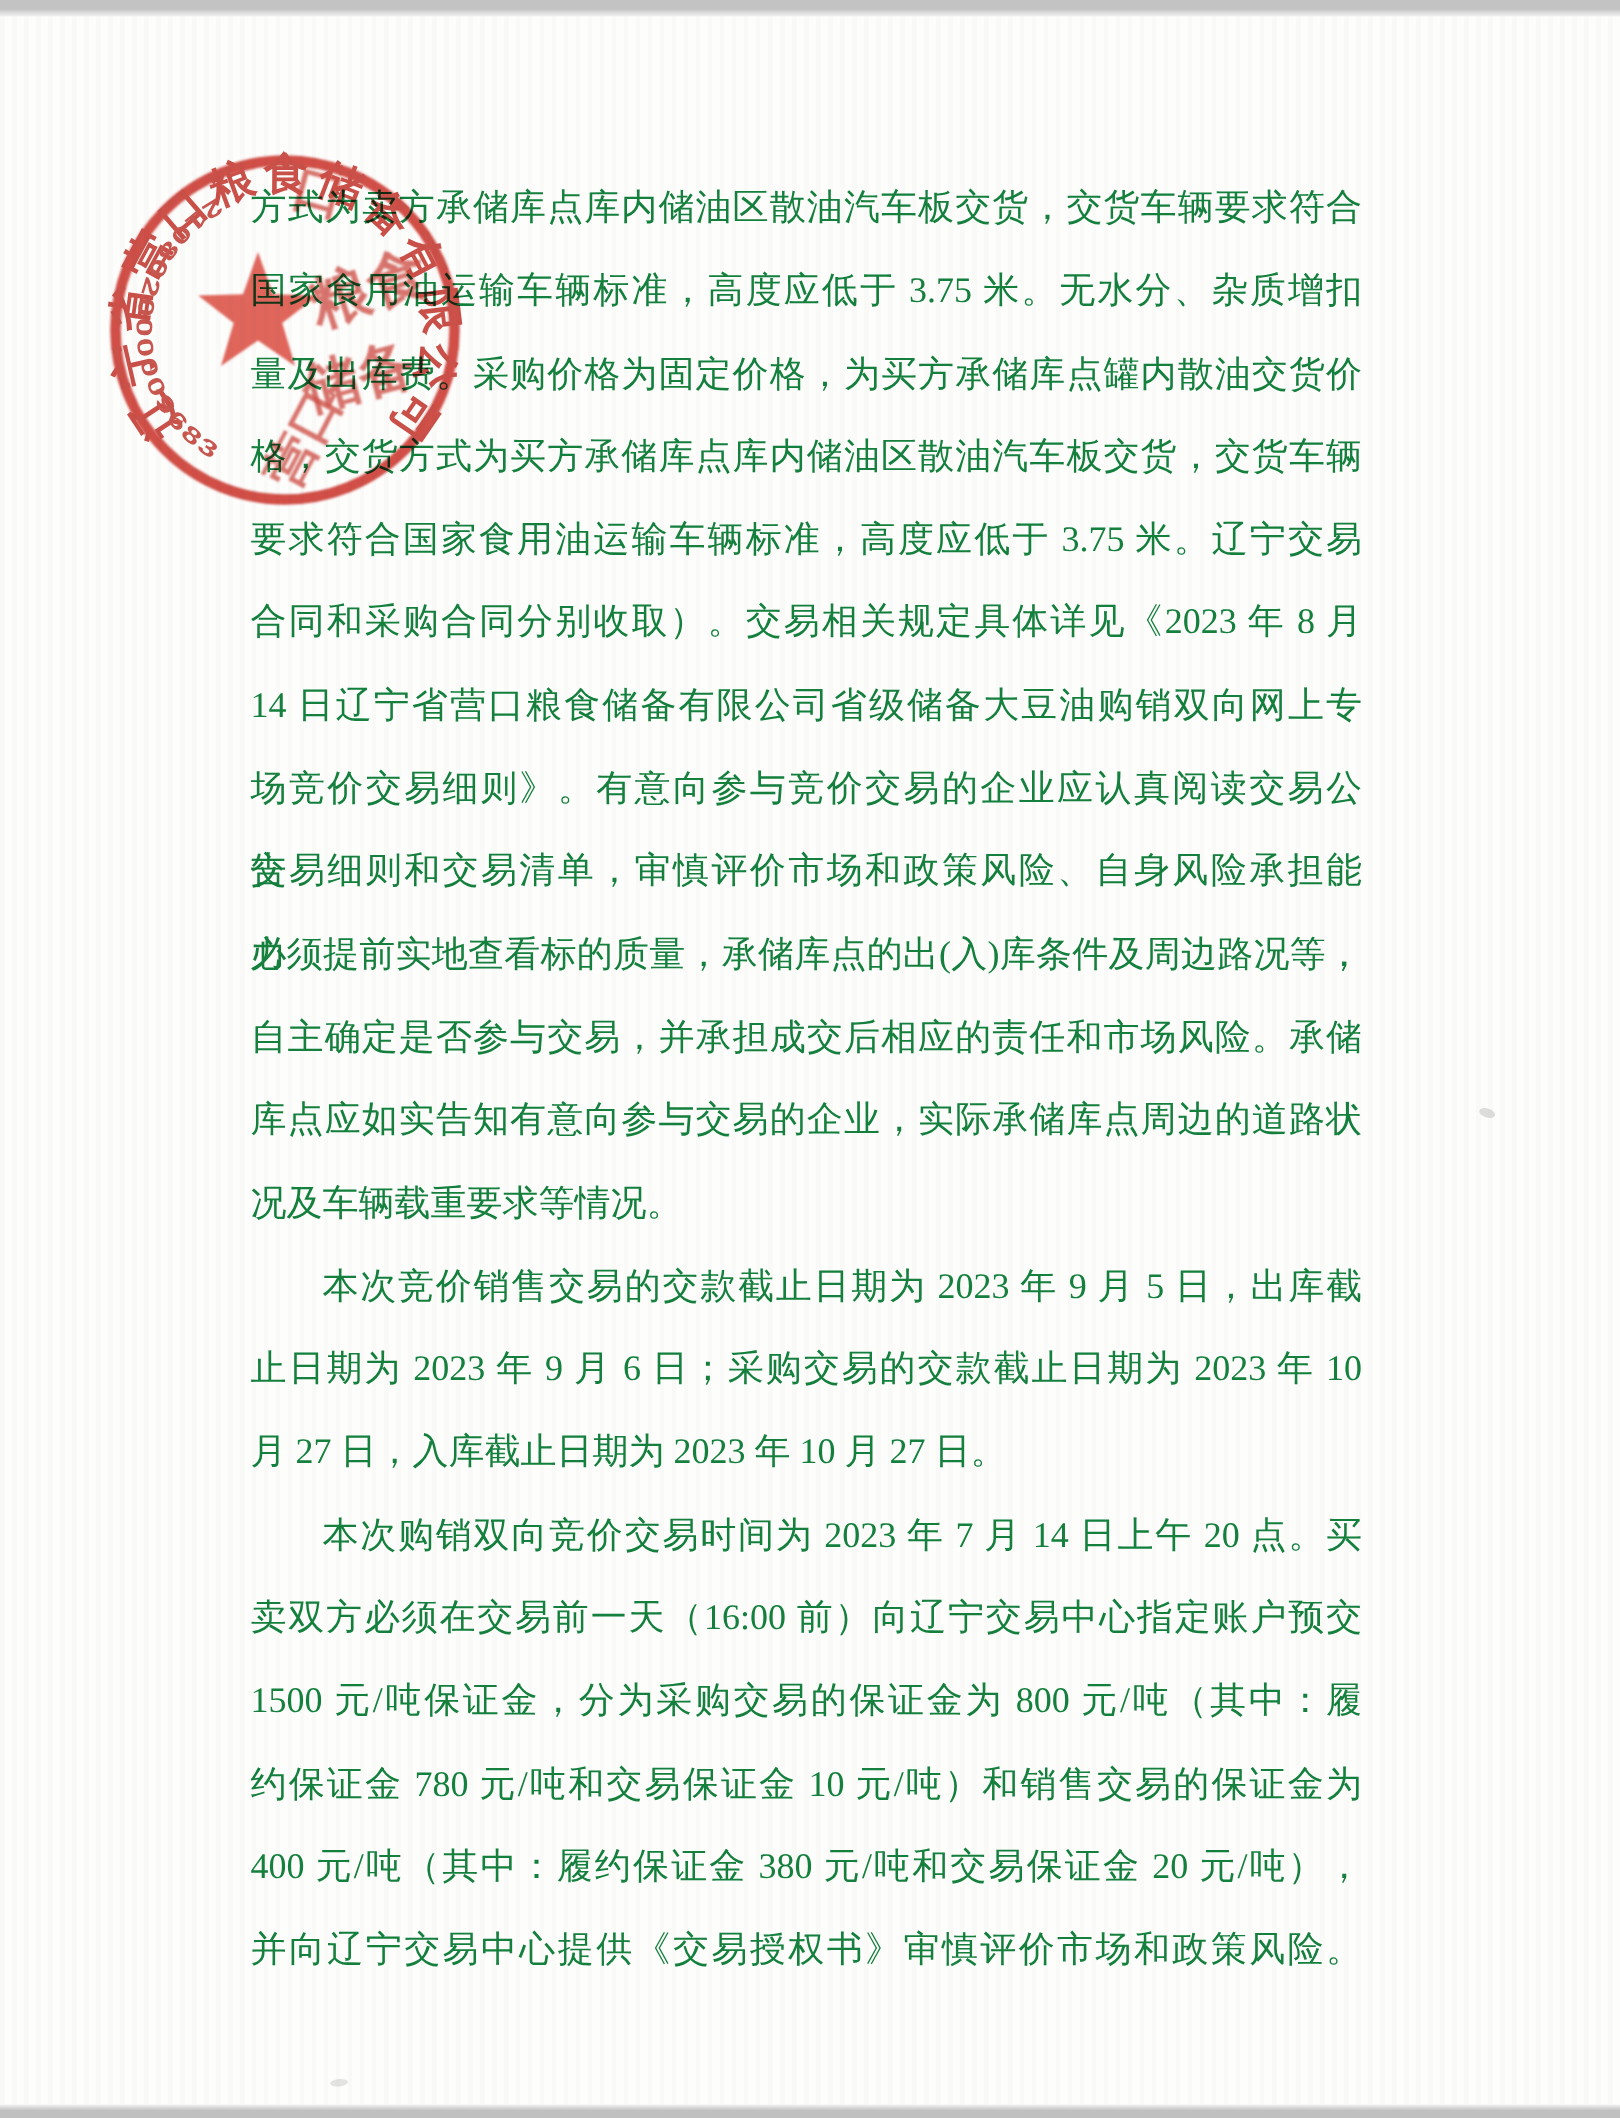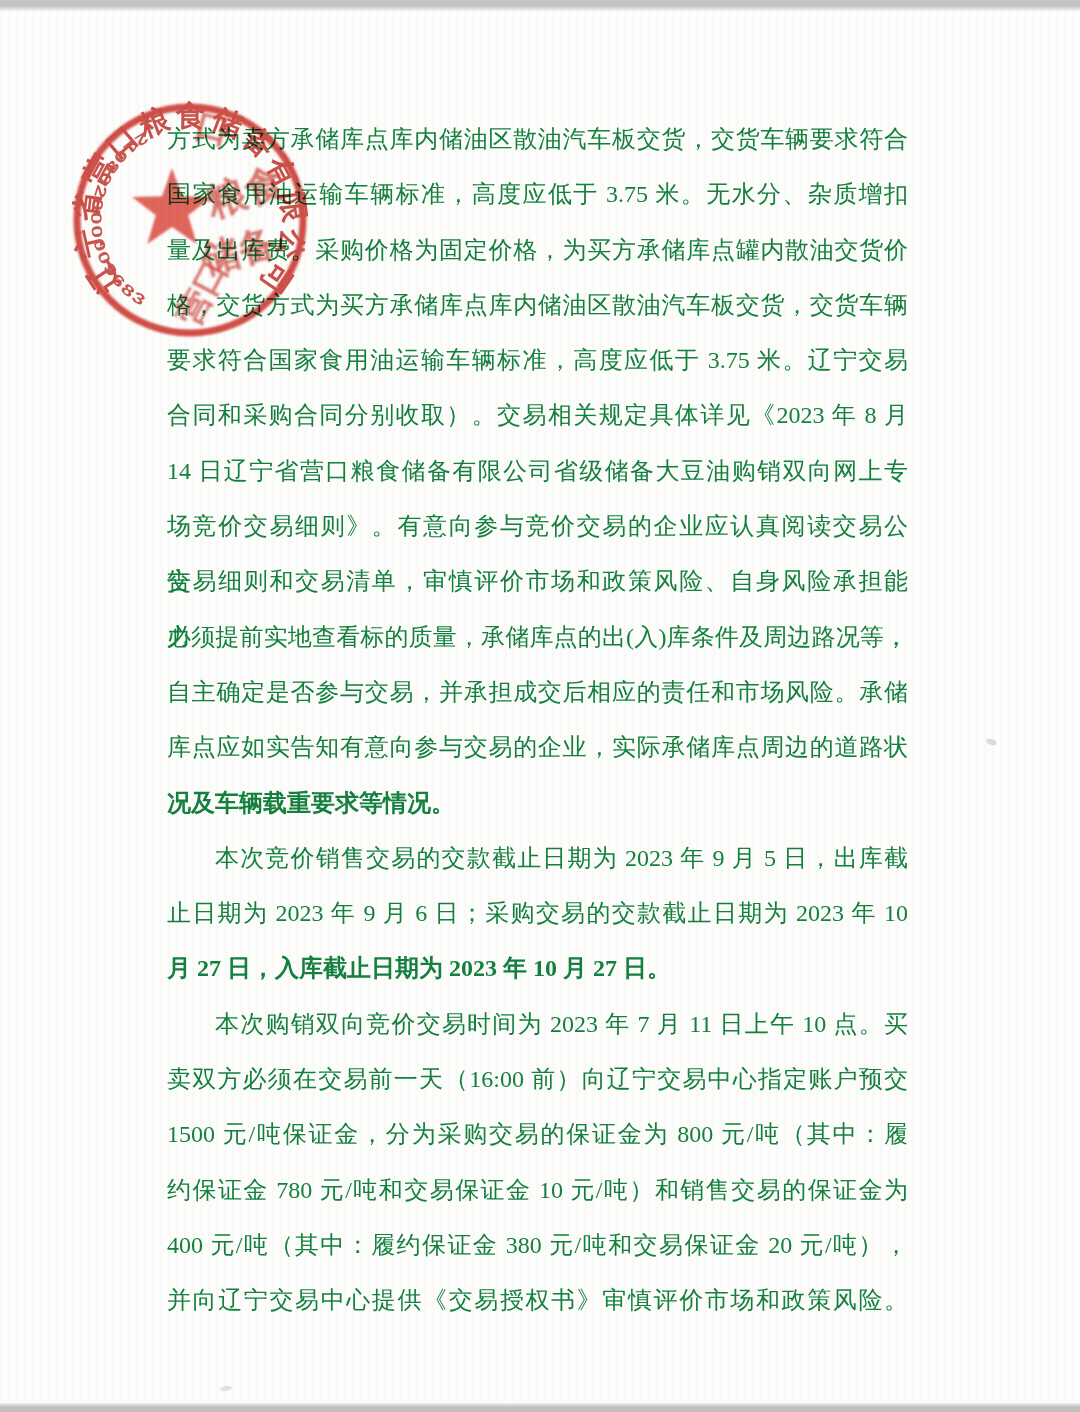--- a/index.html
+++ b/index.html
@@ -49,21 +49,21 @@
   }
   .line {
     height: 55.3px;
     line-height: 55.3px;
     text-align: justify;
     text-align-last: justify;
     overflow: visible;
     white-space: normal;
   }
   .line.indent { text-indent: 2em; }
-  .line.para-end { text-align-last: left; font-weight: bold; }
+  .line.para-end { text-align-last: left; }
 
   .seal {
     position: absolute;
     left: 58px;
     top: 88px;
     width: 264px;
     height: 264px;
     z-index: 3;
     mix-blend-mode: multiply;
     opacity: 0.92;
@@ -121,21 +121,21 @@
       <div class="line">14 日辽宁省营口粮食储备有限公司省级储备大豆油购销双向网上专</div>
       <div class="line">场竞价交易细则》。有意向参与竞价交易的企业应认真阅读交易公告、</div>
       <div class="line">交易细则和交易清单，审慎评价市场和政策风险、自身风险承担能力，</div>
       <div class="line">必须提前实地查看标的质量，承储库点的出(入)库条件及周边路况等，</div>
       <div class="line">自主确定是否参与交易，并承担成交后相应的责任和市场风险。承储</div>
       <div class="line">库点应如实告知有意向参与交易的企业，实际承储库点周边的道路状</div>
       <div class="line para-end">况及车辆载重要求等情况。</div>
       <div class="line indent">本次竞价销售交易的交款截止日期为 2023 年 9 月 5 日，出库截</div>
       <div class="line">止日期为 2023 年 9 月 6 日；采购交易的交款截止日期为 2023 年 10</div>
       <div class="line para-end">月 27 日，入库截止日期为 2023 年 10 月 27 日。</div>
-      <div class="line indent">本次购销双向竞价交易时间为 2023 年 7 月 11 日上午 10 点。买</div>
+      <div class="line indent">本次购销双向竞价交易时间为 2023 年 7 月 14 日上午 20 点。买</div>
       <div class="line">卖双方必须在交易前一天（16:00 前）向辽宁交易中心指定账户预交</div>
       <div class="line">1500 元/吨保证金，分为采购交易的保证金为 800 元/吨（其中：履</div>
       <div class="line">约保证金 780 元/吨和交易保证金 10 元/吨）和销售交易的保证金为</div>
       <div class="line">400 元/吨（其中：履约保证金 380 元/吨和交易保证金 20 元/吨），</div>
       <div class="line">并向辽宁交易中心提供《交易授权书》审慎评价市场和政策风险。</div>
     </div>
 
   <svg class="seal" viewBox="0 0 264 264" width="264" height="264">
     <defs>
       <filter id="sealblur" x="-20%" y="-20%" width="140%" height="140%">

